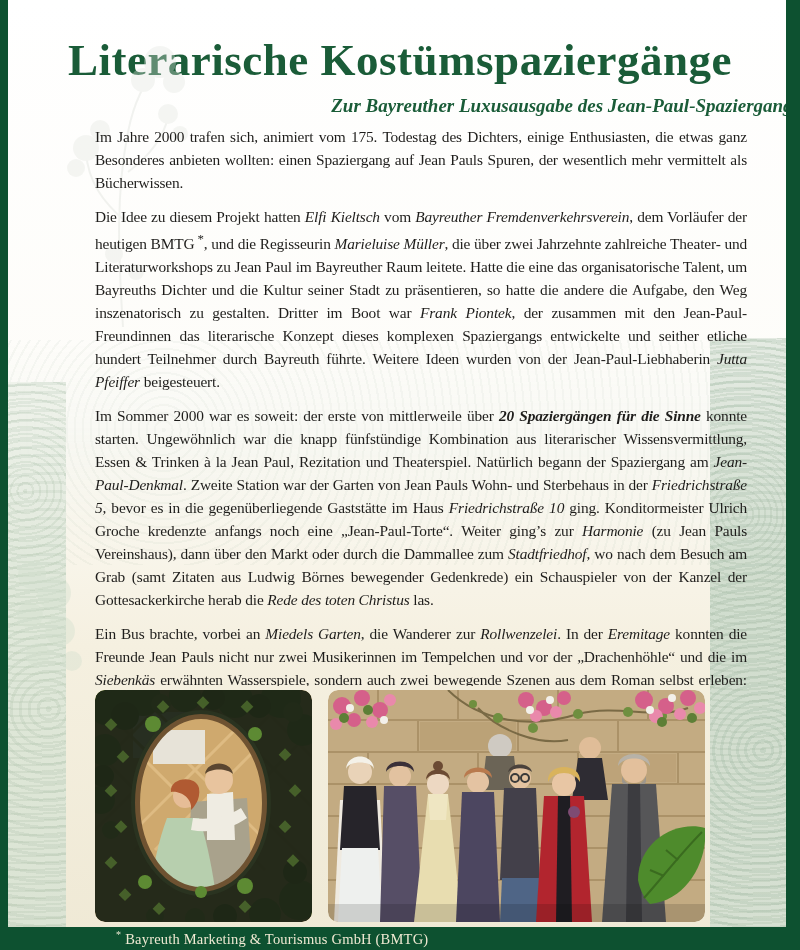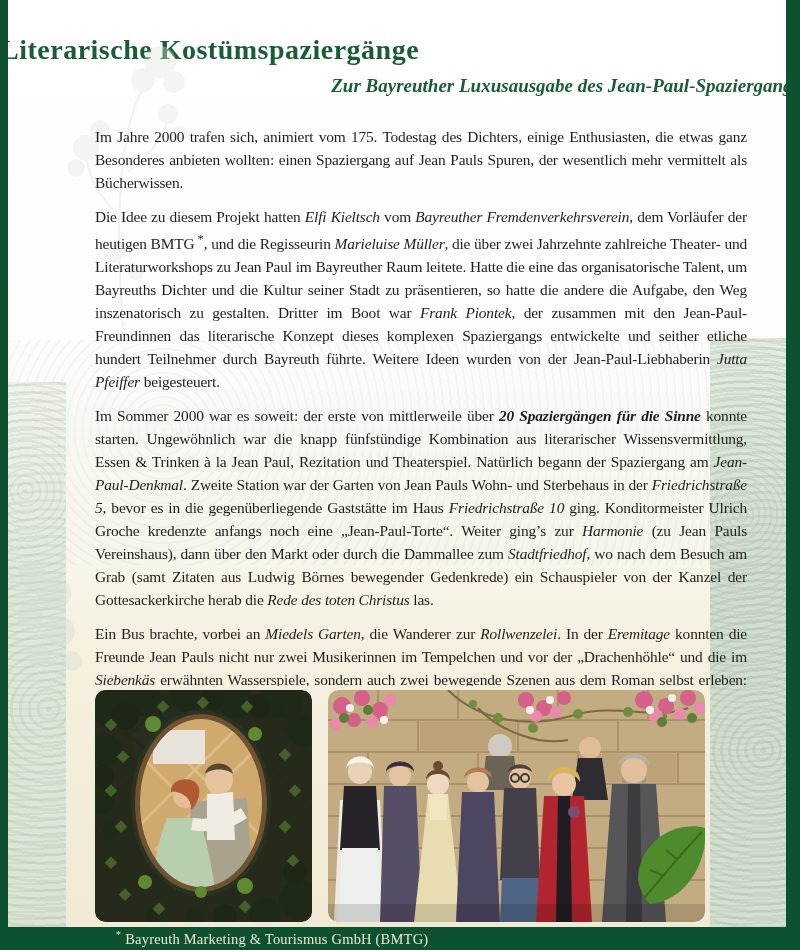--- a/index.html
+++ b/index.html
@@ -34,22 +34,22 @@
      opacity:.95;}
   .wm-mid-band{left:8px;top:340px;width:778px;height:225px;
      background:
        repeating-radial-gradient(circle at 20% 40%, rgba(120,150,125,.5) 0 2px, transparent 2px 8px),
        linear-gradient(180deg,transparent 0%, rgba(170,190,170,.5) 45%, transparent 100%);
      opacity:.12;}
   .wm-plant{left:48px;top:22px;opacity:.35;}
   .wm-plant2{left:10px;top:545px;opacity:.4;}
 
   
-  .title{margin:34px 0 0 0;text-align:left;
-         font-size:28px;font-weight:bold;letter-spacing:.5px;
+  .title{margin:34px 0 0 0;text-align:center;
+         font-size:45px;font-weight:bold;letter-spacing:.5px;
          color:var(--title-green);}
   .subtitle{margin-top:9px;text-align:right;
             font-size:19px;font-weight:bold;font-style:italic;
             color:var(--title-green);}
 
   
   .article{position:absolute;left:95px;top:124px;width:652px;height:562px;
            overflow:hidden;}
   .article p{margin:1px 0 11px 0;font-size:15.4px;line-height:23px;
              letter-spacing:-0.15px;color:var(--body-text);

